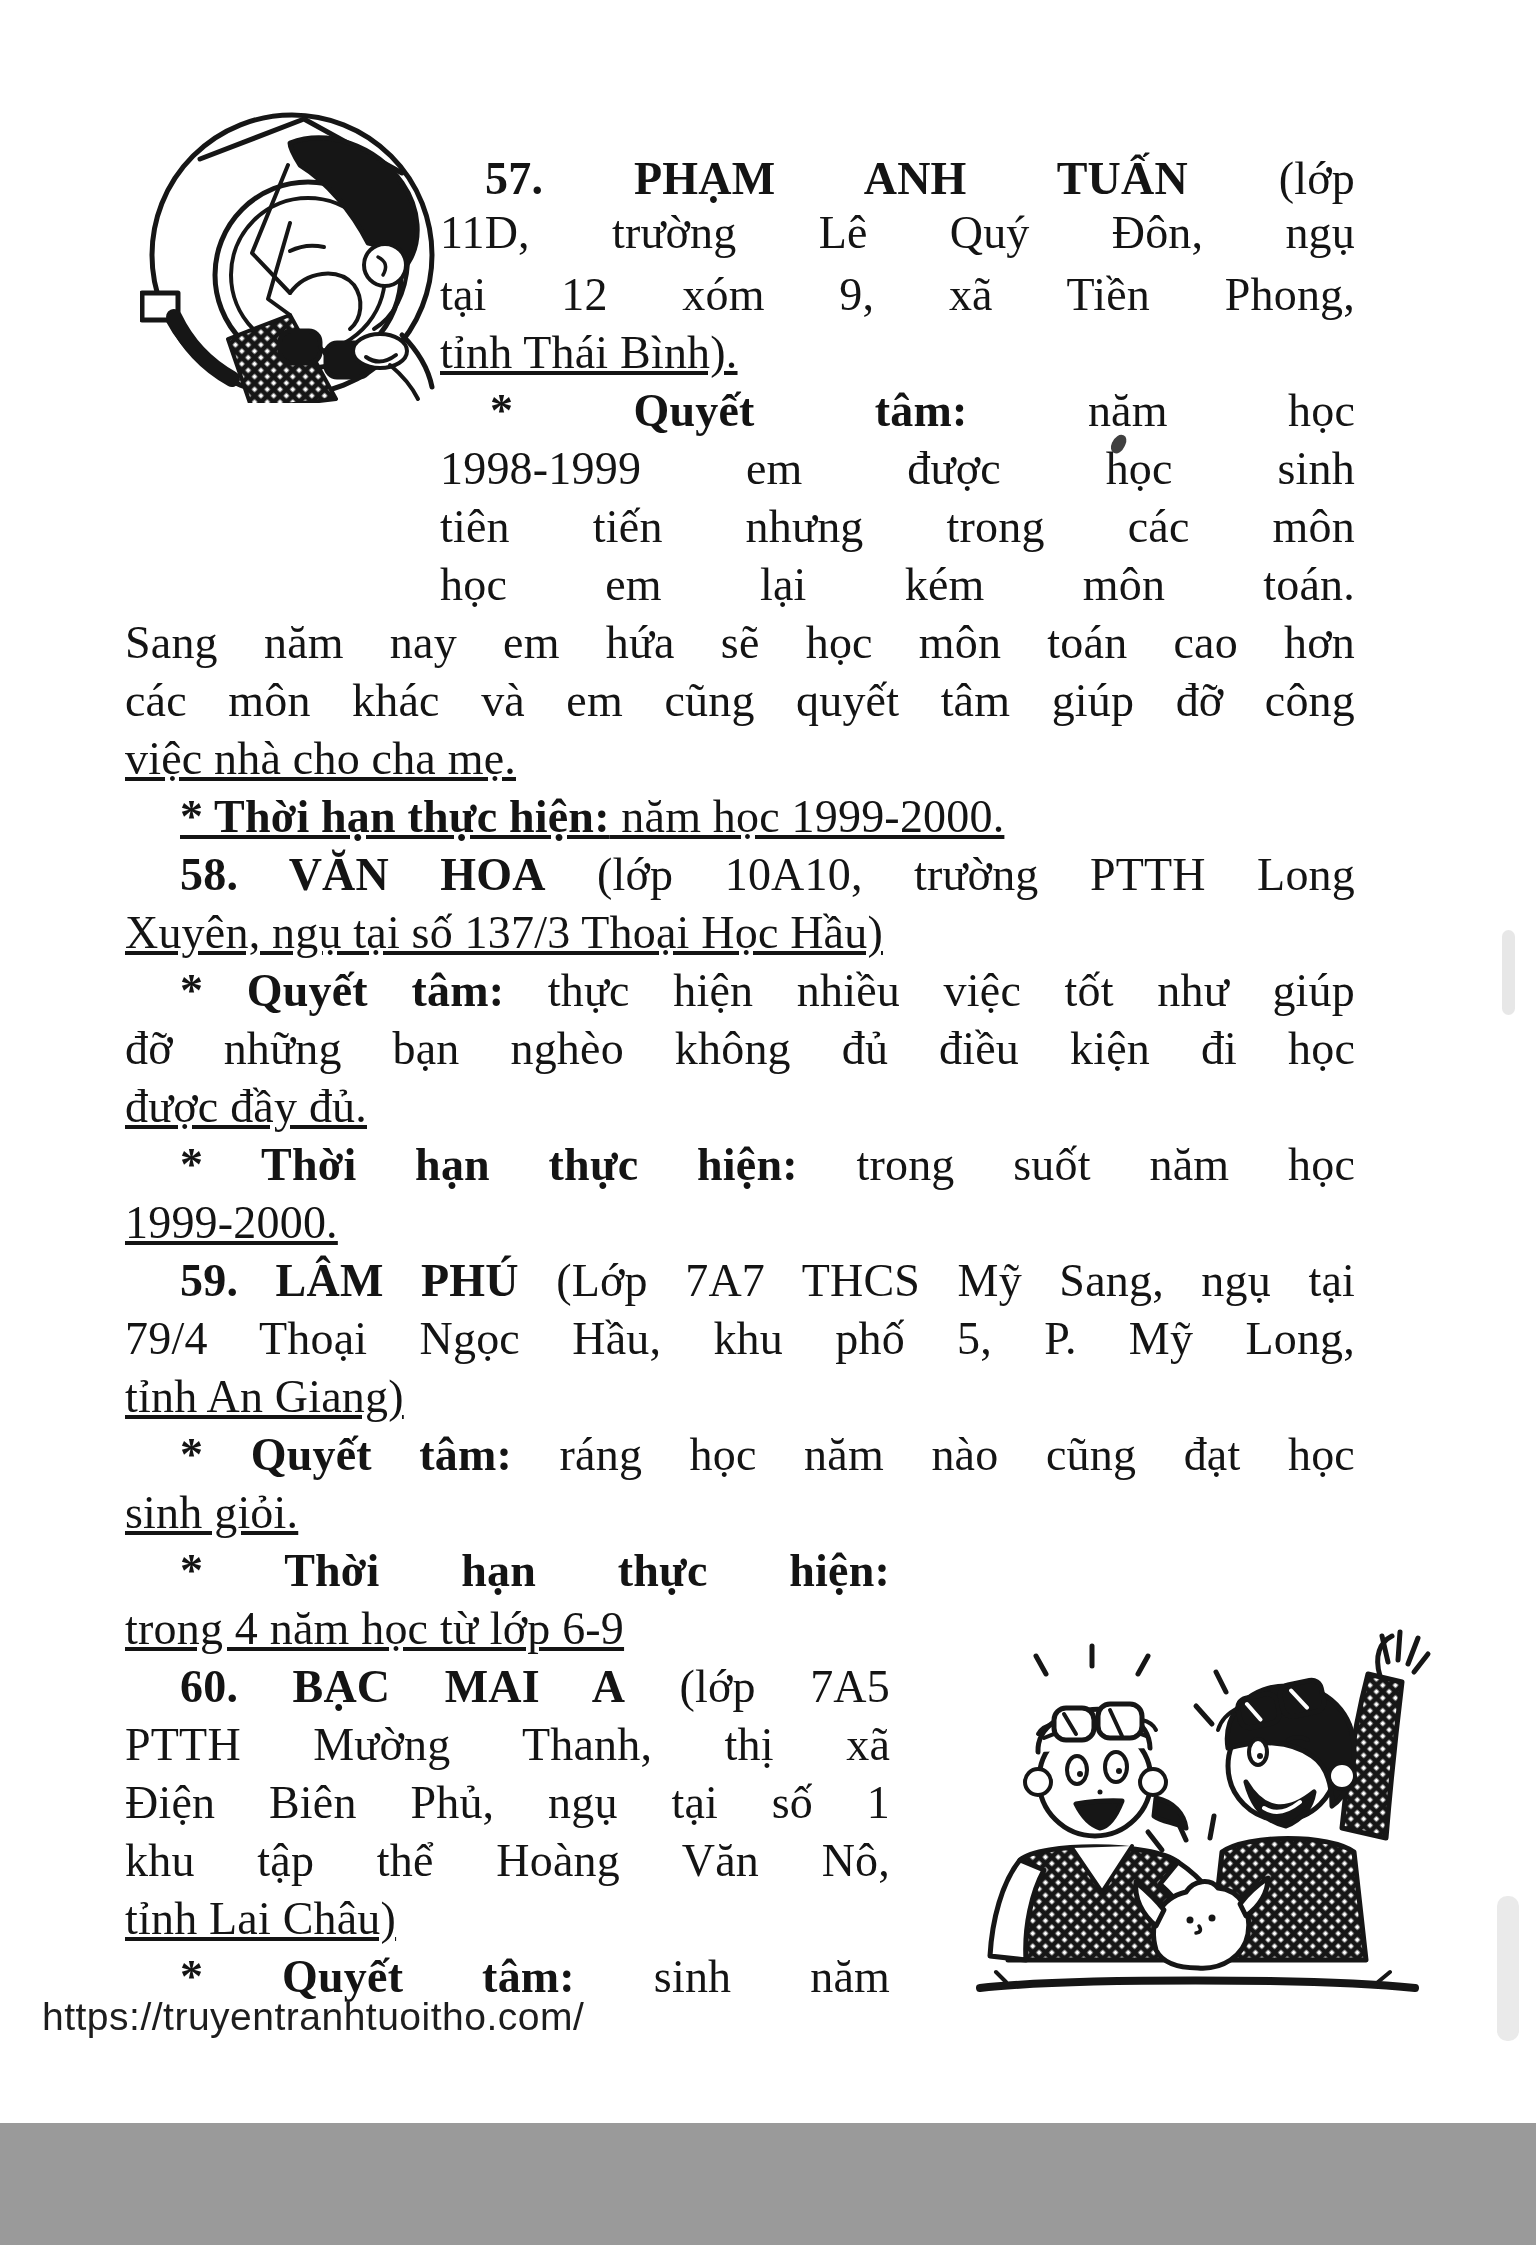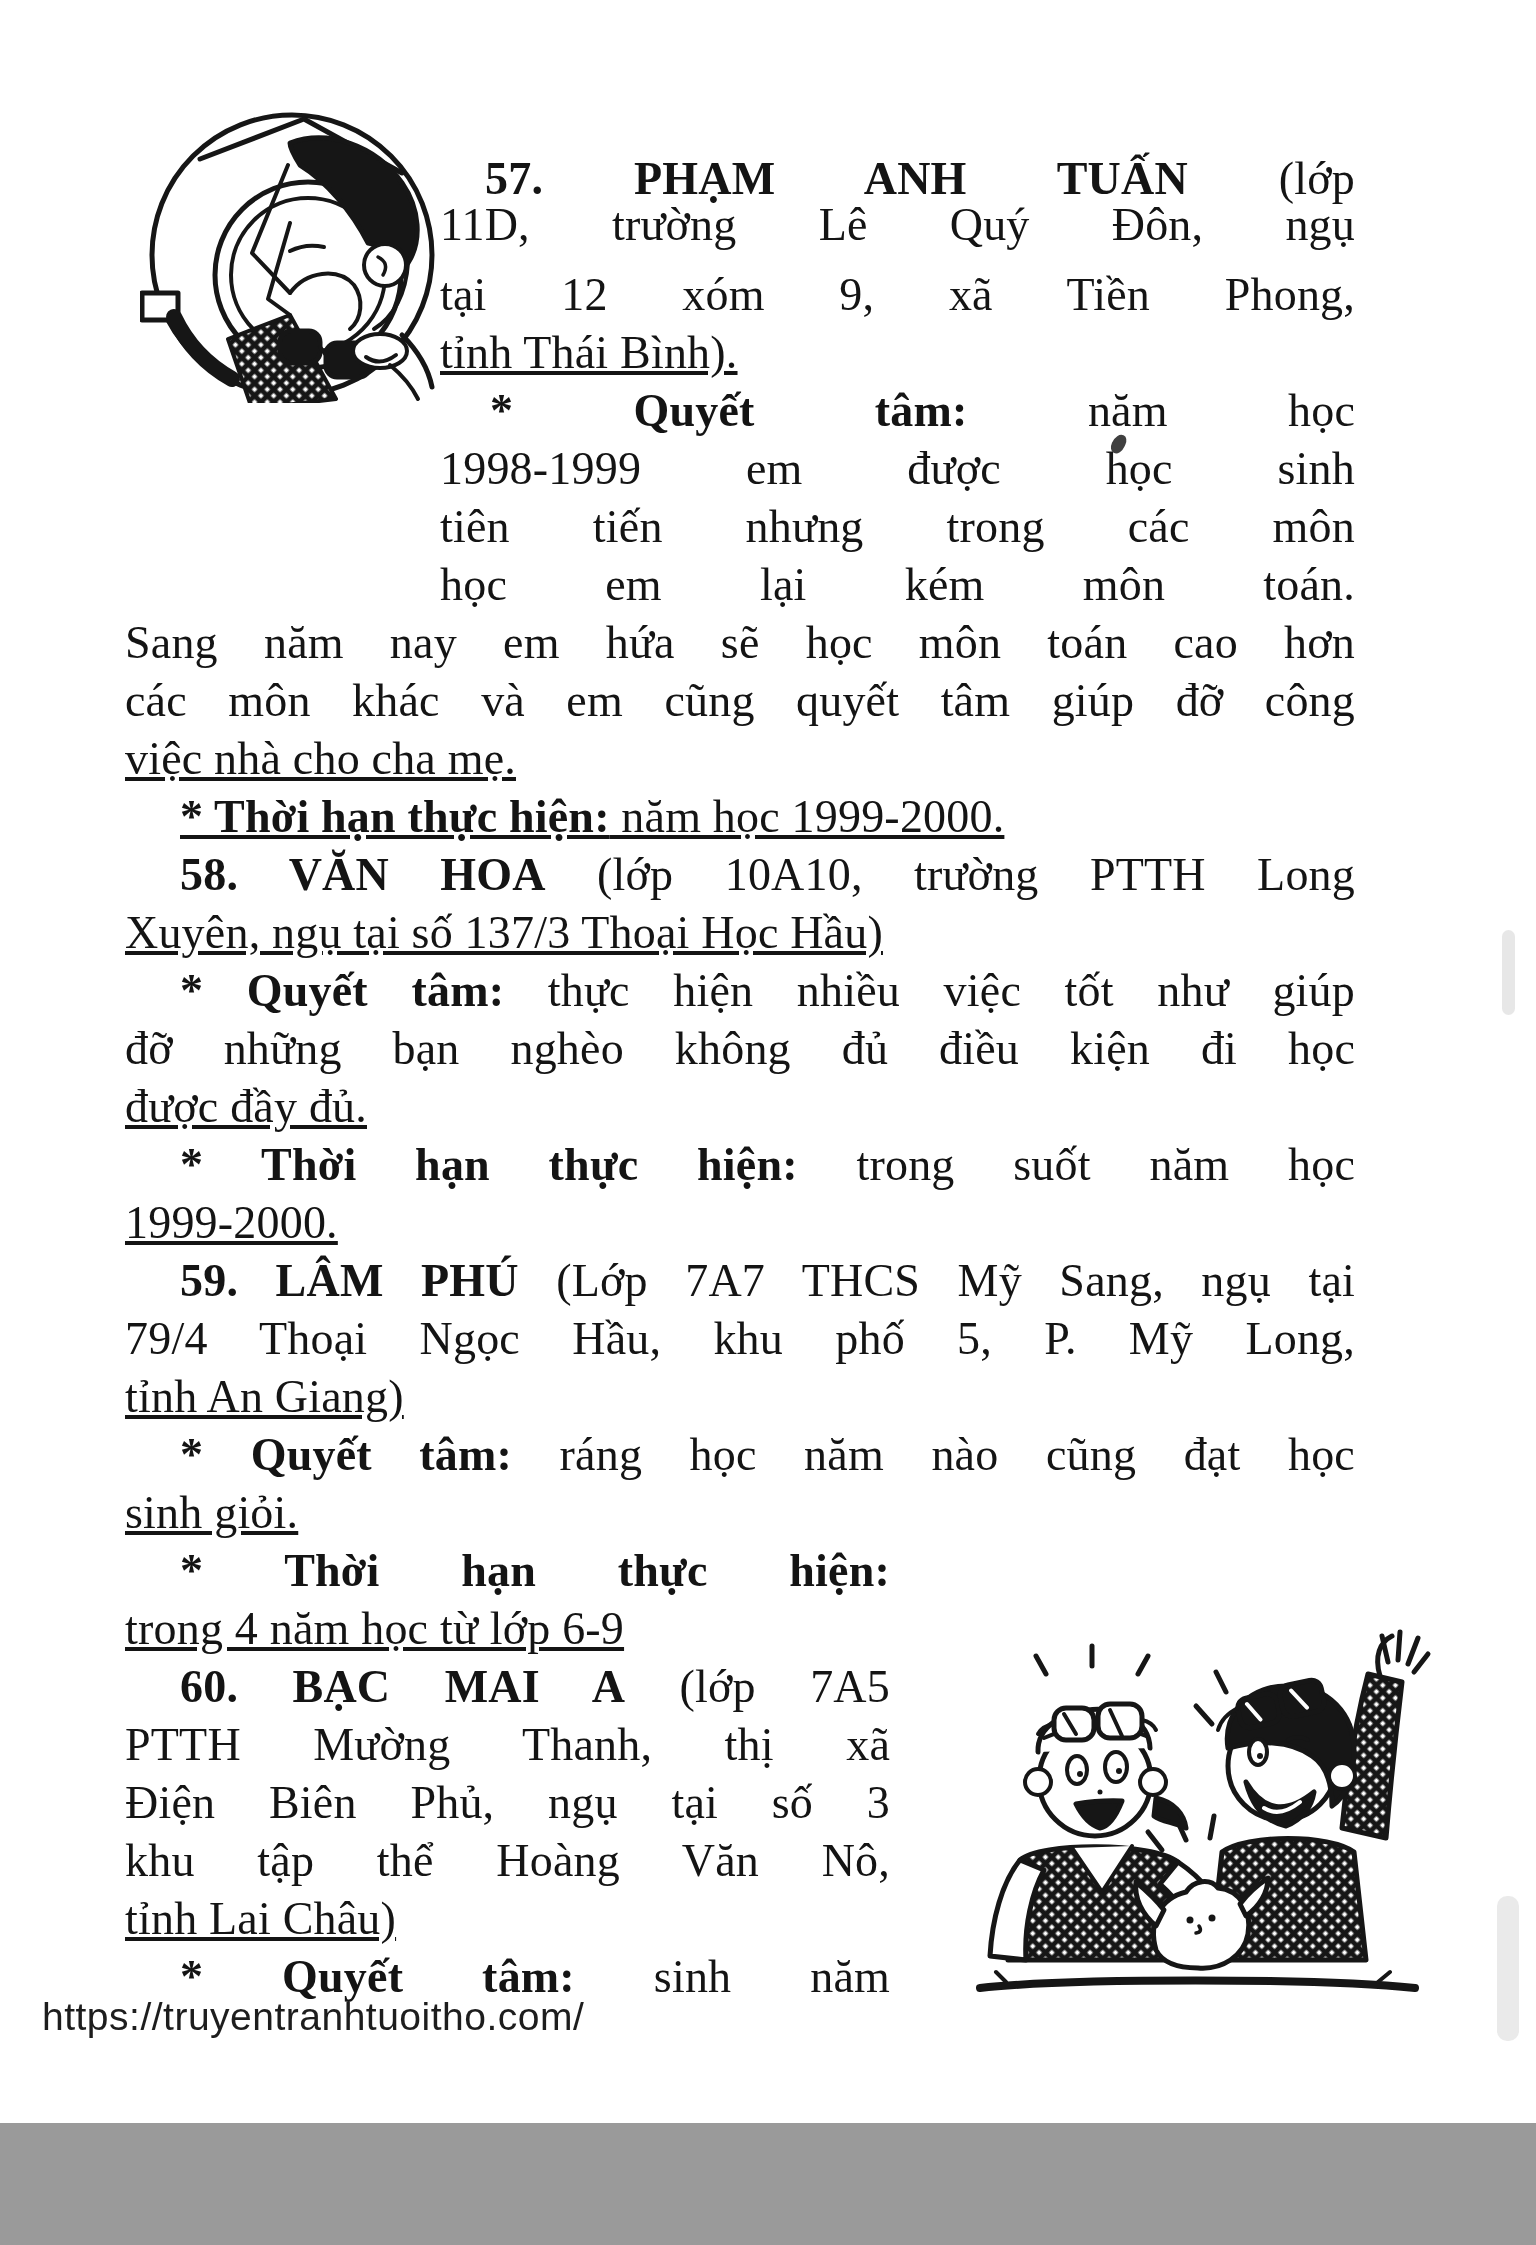--- a/index.html
+++ b/index.html
@@ -82,21 +82,21 @@
       <path d="M238,154 Q250,160 243,172" stroke-width="3.5"></path>
       <path d="M268,160 C266,190 254,214 234,226" stroke-width="4"></path>
       <ellipse cx="240" cy="248" rx="27" ry="17" fill="#ffffff" stroke-width="4"></ellipse>
       <path d="M226,254 Q240,264 256,252" stroke-width="4"></path>
       <path d="M262,232 C276,246 288,264 292,284" stroke-width="5"></path>
       <path d="M250,262 C262,272 272,284 278,296" stroke-width="4"></path>
     </svg>
   </div>
 
   <div class="ln c2 j i45" style="top:150px"><b>57. PHẠM ANH TUẤN</b><span> (lớp</span></div>
-  <div class="ln c2 j" style="top:196px"><span>11D, trường Lê Quý Đôn, ngụ</span></div>
+  <div class="ln c2 j" style="top:204px"><span>11D, trường Lê Quý Đôn, ngụ</span></div>
   <div class="ln c2 j" style="top:266px"><span>tại 12 xóm 9, xã Tiền Phong,</span></div>
   <div class="ln c2 l" style="top:324px"><span>tỉnh Thái Bình).</span></div>
   <div class="ln c2 j i50" style="top:382px"><b>* Quyết tâm:</b><span> năm học</span></div>
   <div class="ln c2 j" style="top:440px"><span>1998-1999 em được học sinh</span></div>
   <div class="ln c2 j" style="top:498px"><span>tiên tiến nhưng trong các môn</span></div>
   <div class="ln c2 j" style="top:556px"><span>học em lại kém môn toán.</span></div>
   <div class="ln w j" style="top:614px"><span>Sang năm nay em hứa sẽ học môn toán cao hơn</span></div>
   <div class="ln w j" style="top:672px"><span>các môn khác và em cũng quyết tâm giúp đỡ công</span></div>
   <div class="ln w l" style="top:730px"><span>việc nhà cho cha mẹ.</span></div>
   <div class="ln w l i55" style="top:788px"><b>* Thời hạn thực hiện:</b><span> năm học 1999-2000.</span></div>
@@ -109,21 +109,21 @@
   <div class="ln w l" style="top:1194px"><span>1999-2000.</span></div>
   <div class="ln w j i55" style="top:1252px"><b>59. LÂM PHÚ</b><span> (Lớp 7A7 THCS Mỹ Sang, ngụ tại</span></div>
   <div class="ln w j" style="top:1310px"><span>79/4 Thoại Ngọc Hầu, khu phố 5, P. Mỹ Long,</span></div>
   <div class="ln w l" style="top:1368px"><span>tỉnh An Giang)</span></div>
   <div class="ln w j i55" style="top:1426px"><b>* Quyết tâm:</b><span> ráng học năm nào cũng đạt học</span></div>
   <div class="ln w l" style="top:1484px"><span>sinh giỏi.</span></div>
   <div class="ln n j i55" style="top:1542px"><b>* Thời hạn thực hiện:</b></div>
   <div class="ln n l" style="top:1600px"><span>trong 4 năm học từ lớp 6-9</span></div>
   <div class="ln n j i55" style="top:1658px"><b>60. BẠC MAI A</b><span> (lớp 7A5</span></div>
   <div class="ln n j" style="top:1716px"><span>PTTH Mường Thanh, thị xã</span></div>
-  <div class="ln n j" style="top:1774px"><span>Điện Biên Phủ, ngụ tại số 3</span></div>
+  <div class="ln n j" style="top:1774px"><span>Điện Biên Phủ, ngụ tại số 1</span></div>
   <div class="ln n j" style="top:1832px"><span>khu tập thể Hoàng Văn Nô,</span></div>
   <div class="ln n l" style="top:1890px"><span>tỉnh Lai Châu)</span></div>
   <div class="ln n j i55" style="top:1948px"><b>* Quyết tâm:</b><span> sinh năm</span></div>
 
   <div class="illus" style="left:950px;top:1628px;width:495px;height:385px;">
     <svg viewBox="0 0 495 385" fill="none" stroke="#161616" stroke-width="5" stroke-linecap="round" stroke-linejoin="round">
       <defs>
         <pattern id="h2" width="9" height="9" patternUnits="userSpaceOnUse" patternTransform="rotate(45)">
           <rect width="9" height="9" fill="#ffffff"></rect>
           <line x1="0" y1="0" x2="0" y2="9" stroke="#161616" stroke-width="2.4"></line>

